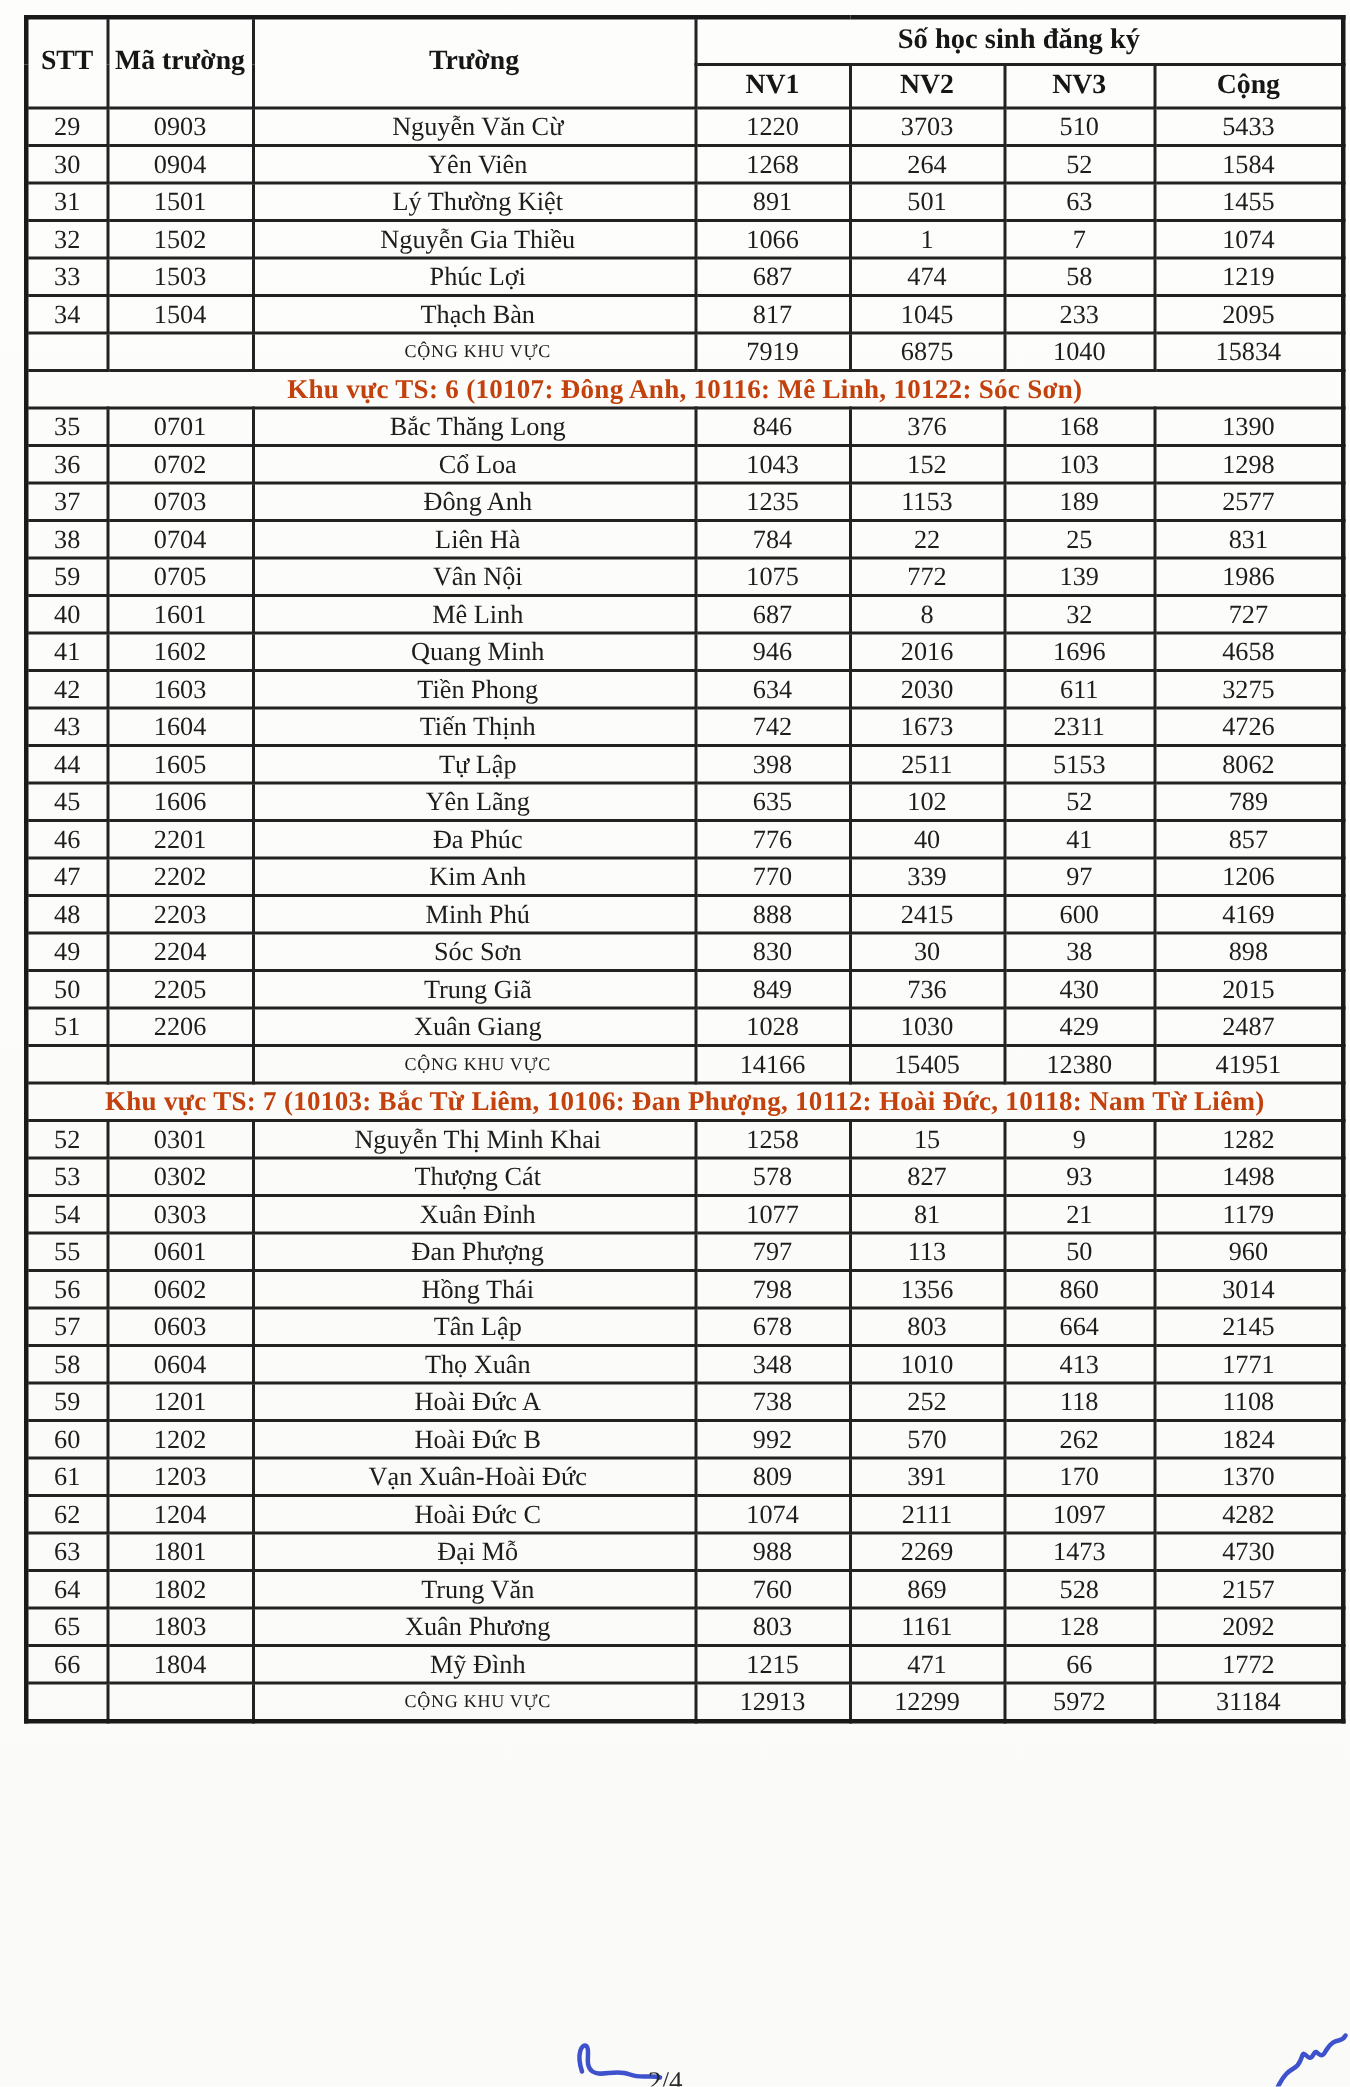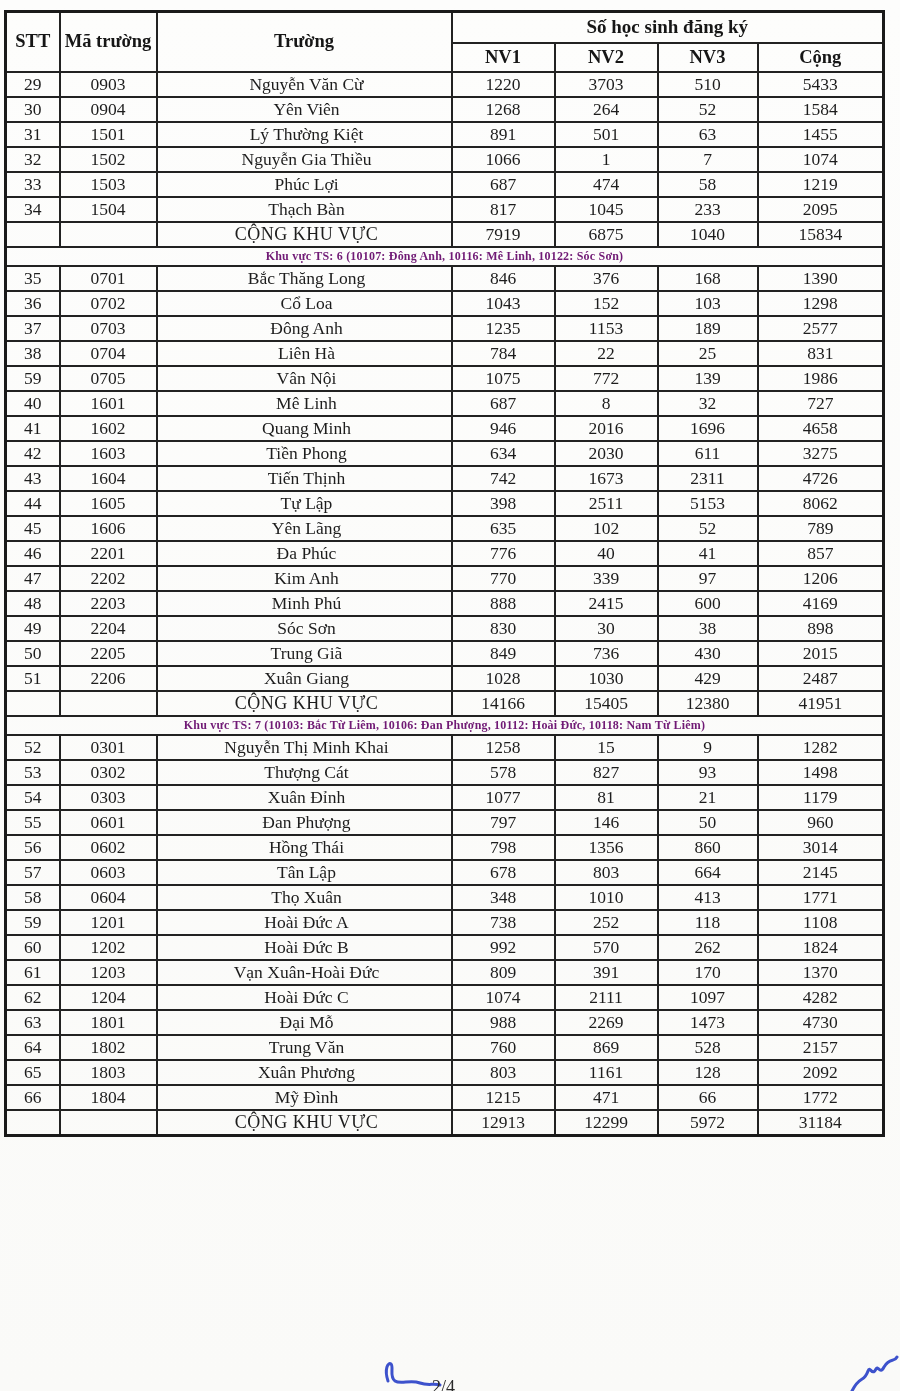--- a/index.html
+++ b/index.html
@@ -9,21 +9,21 @@
     width: 900px; height: 1391px;
     position: relative;
     overflow: hidden;
     background: linear-gradient(#fdfdfc, #fafaf8);
     font-family: "Liberation Serif", "DejaVu Serif", serif;
     color: #1c1c1c;
   }
   .page { position: absolute; inset: 0; }
   table.reg {
     position: absolute;
-    left: 4px; top: 10px;
+    left: 16px; top: 10px;
     width: 878px;
     border-collapse: collapse;
     table-layout: fixed;
     font-family: Liberation Serif, serif;
   }
   table.reg th, table.reg td {
     border: 2px solid #222;
     vertical-align: middle;
     overflow: hidden;
     white-space: nowrap;
@@ -38,26 +38,26 @@
     color: #161616;
   }
   th.group { font-size: 19px; }
   tbody tr { height: 16px; }
   td { font-size: 17.5px; color: #1d1d1d; }
   td.stt, td.code, td.num { text-align: center; }
   td.name { text-align: center; padding-left: 6px; }
   tr.section-row td {
     font-weight: bold;
     text-align: center;
+    font-size: 18px;
+    color: #c2410c;
+    letter-spacing: 0.2px;
+  }
+  tr.total-row td.name {
     font-size: 12px;
-    color: #701a75;
-    letter-spacing: 0.2px;
-  }
-  tr.total-row td.name {
-    font-size: 18px;
     letter-spacing: 0.5px;
   }
   .footer-pageno {
     position: absolute;
     left: 432px; bottom: -7px;
     font-size: 18px;
     color: #2a2a2a;
   }
   .scribble { position: absolute; }
   .scribble.left { left: 382px; bottom: 2px; }
@@ -349,21 +349,21 @@
           <td class="num">1077</td>
           <td class="num">81</td>
           <td class="num">21</td>
           <td class="num">1179</td>
         </tr>
         <tr>
           <td class="stt">55</td>
           <td class="code">0601</td>
           <td class="name">Đan Phượng</td>
           <td class="num">797</td>
-          <td class="num">146</td>
+          <td class="num">113</td>
           <td class="num">50</td>
           <td class="num">960</td>
         </tr>
         <tr>
           <td class="stt">56</td>
           <td class="code">0602</td>
           <td class="name">Hồng Thái</td>
           <td class="num">798</td>
           <td class="num">1356</td>
           <td class="num">860</td>

